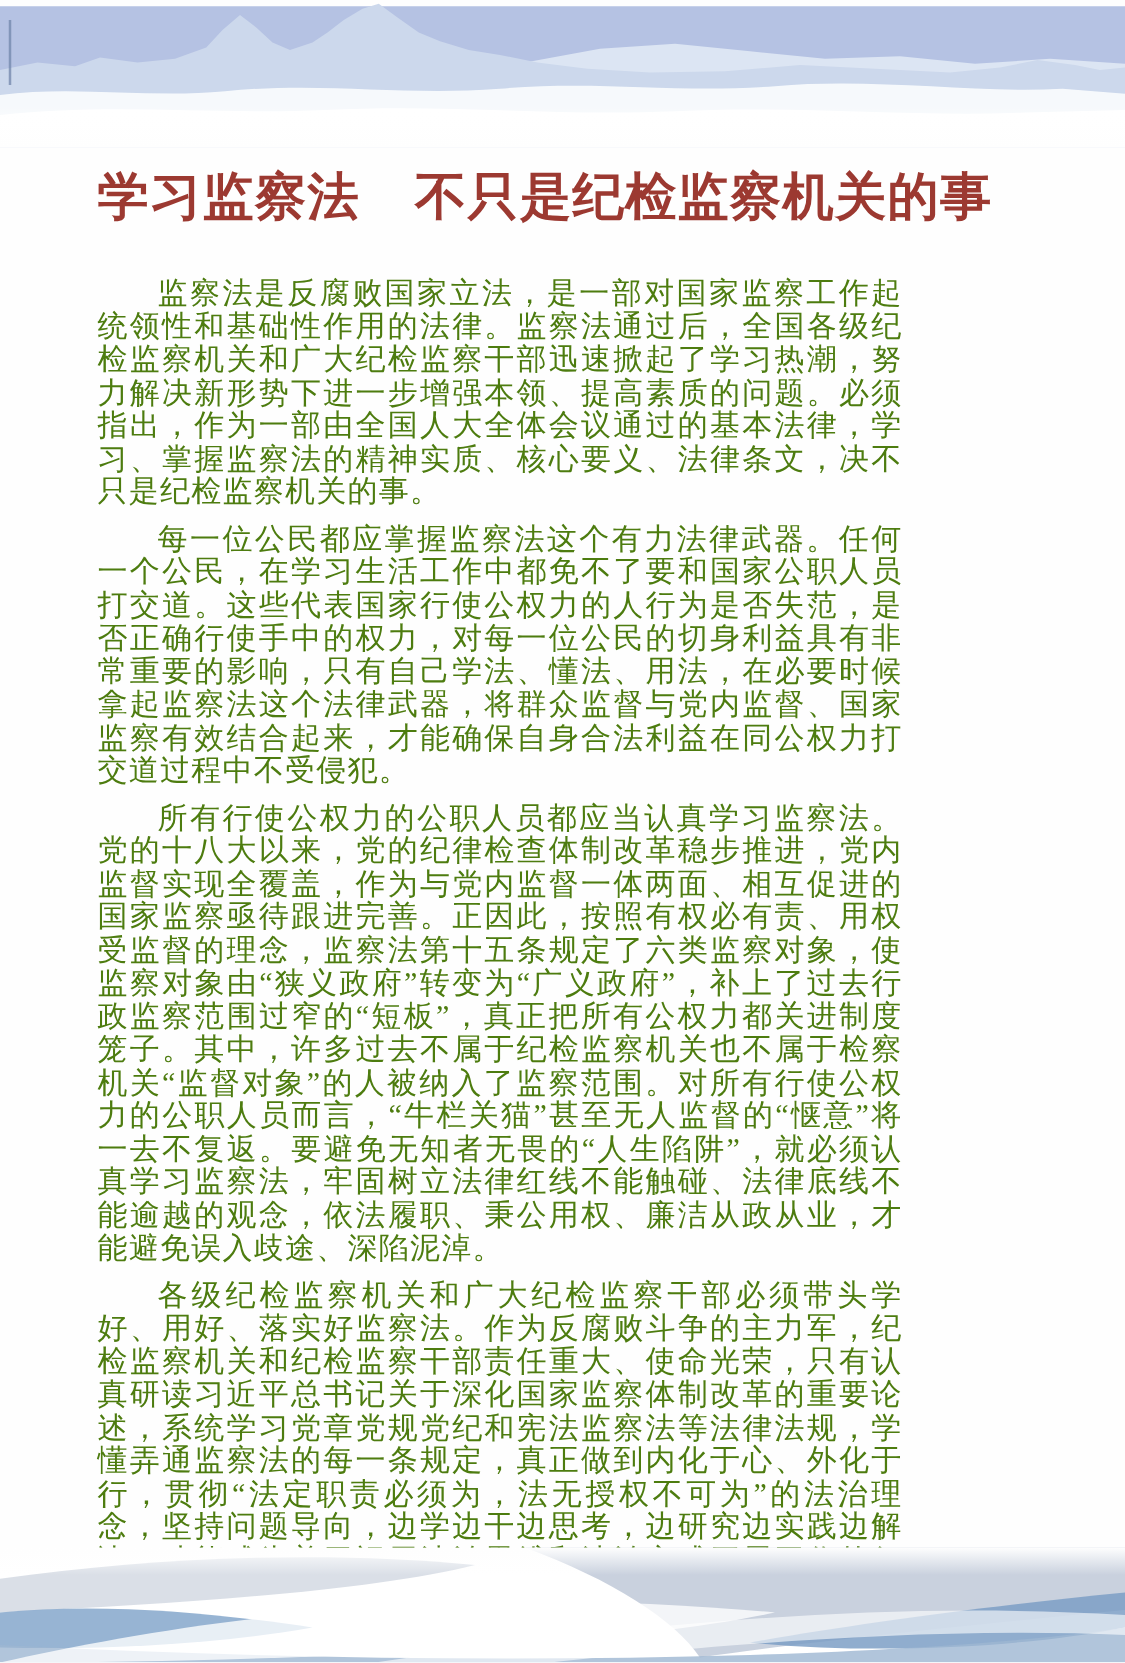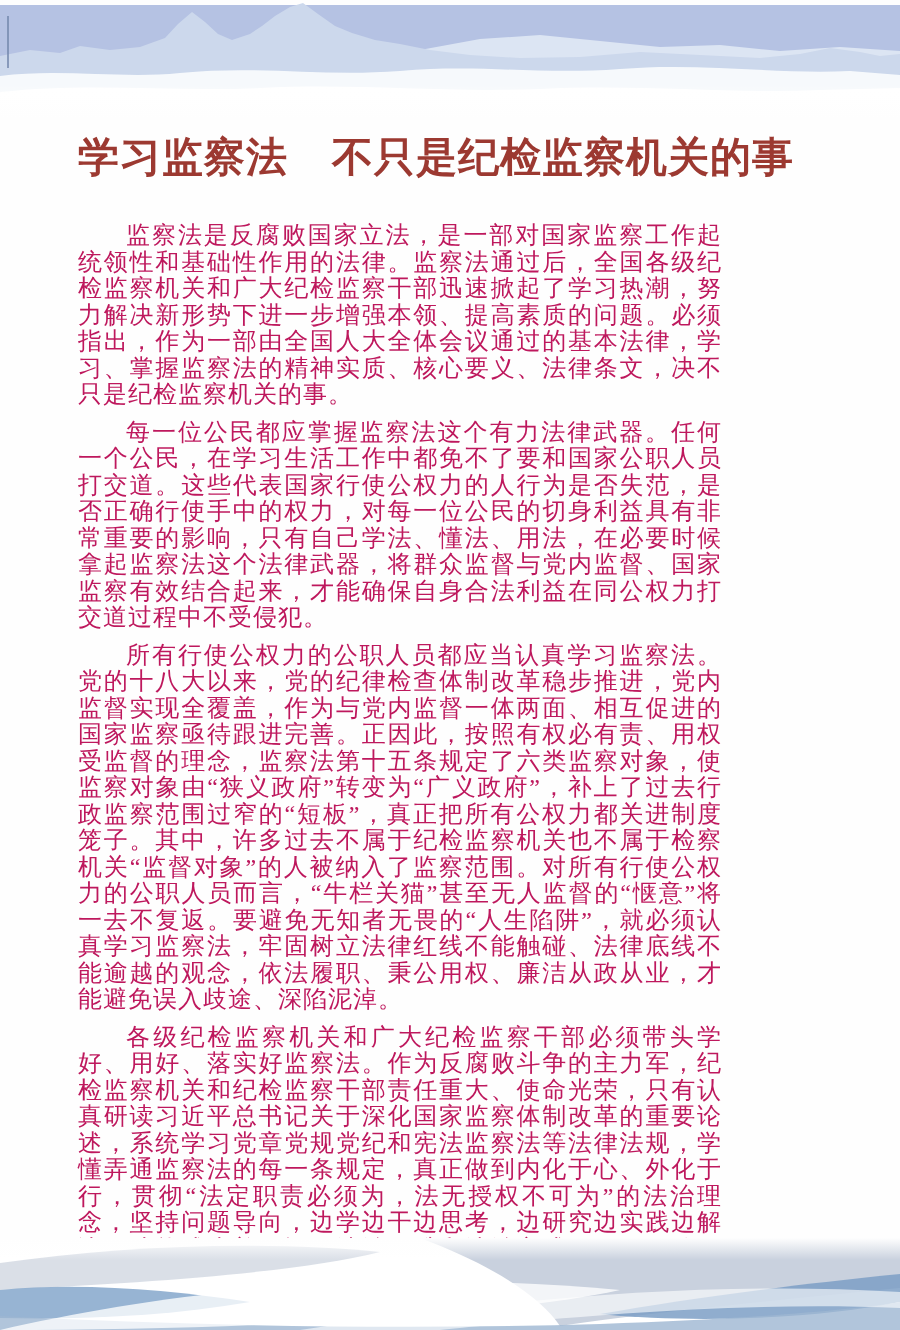--- a/index.html
+++ b/index.html
@@ -36,21 +36,21 @@
     font-size: 40px;
     line-height: 54px;
   }
   .tgap  { display: inline-block; width: 44px; }
   .tgap2 { display: inline-block; width: 46px; }
 
   p.body-par {
     margin: 11px 0 0 0;
     font-size: 24px;
     line-height: 26.5px;
-    color: #be185d;
+    color: #4d7c0f;
     text-align: justify;
     text-justify: inter-character;
     text-indent: 2em;
     letter-spacing: 1px;
   }
   p.first-par { margin-top: 37px; }
 
   p.attribution {
     margin: 12px 0 0 0;
     font-size: 24px;

